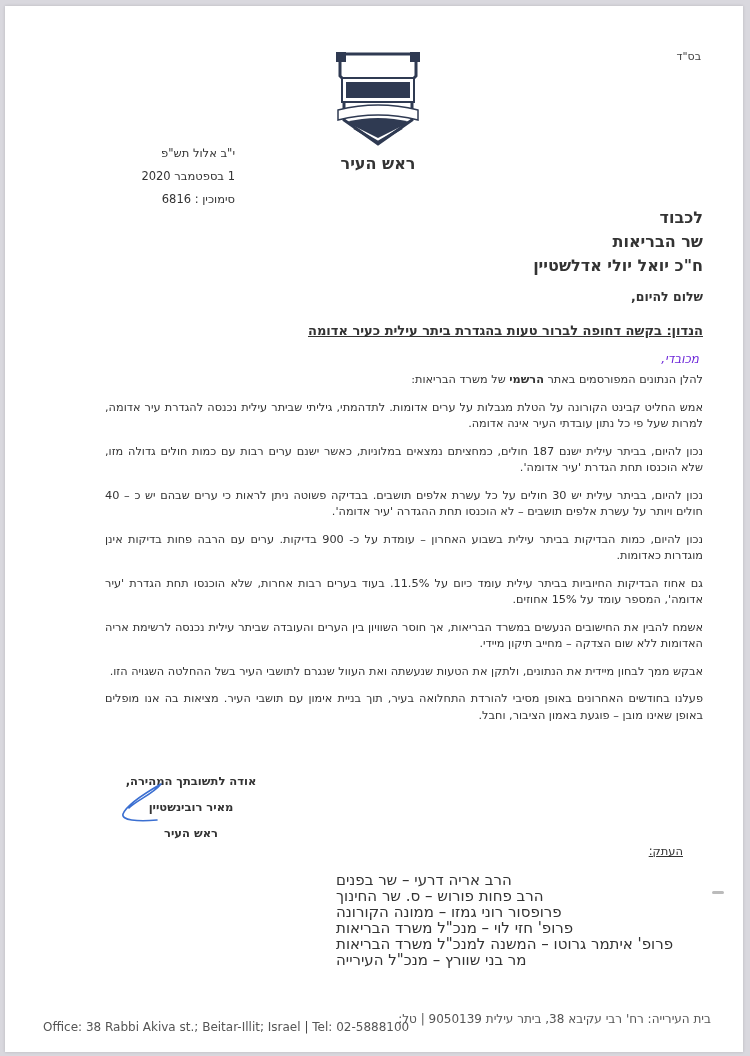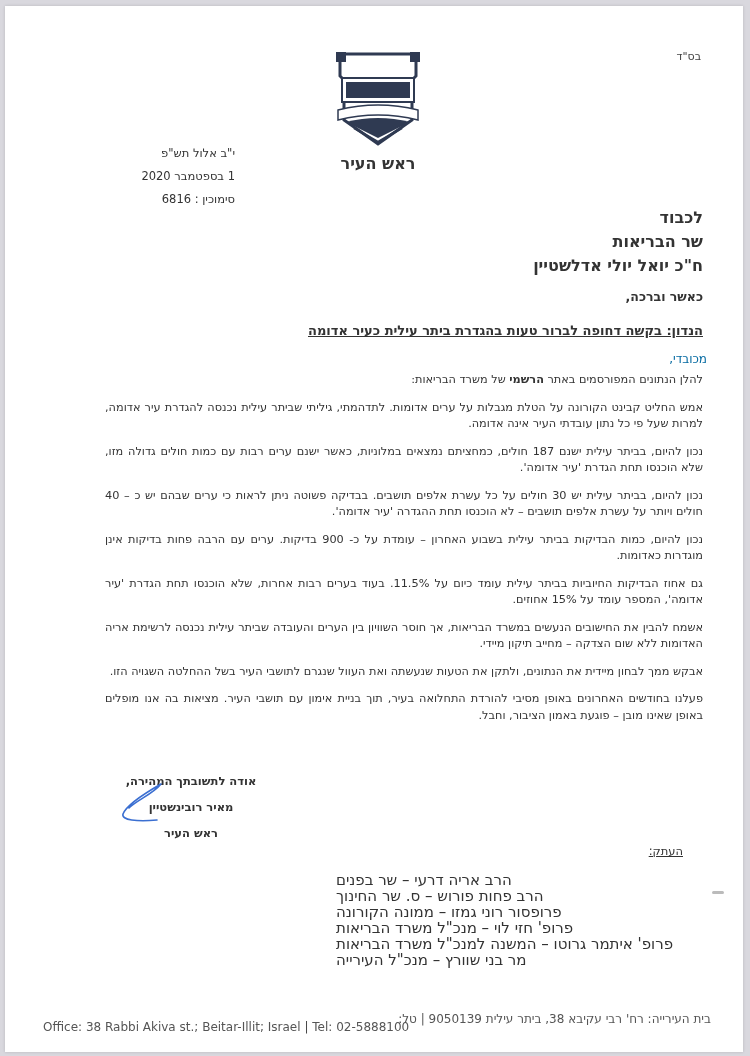--- a/index.html
+++ b/index.html
@@ -15,21 +15,21 @@
     box-shadow:0 0 3px rgba(0,0,0,0.15);
     color:#333;
   }
   .bsd { position:absolute; right:42px; top:44px; font-size:11px; color:#444; direction:rtl; }
   .logo { position:absolute; left:327px; top:42px; width:92px; height:100px; }
   .logo-caption { position:absolute; left:325px; top:148px; width:96px; text-align:center; font-size:16px; font-weight:bold; color:#333; direction:rtl; }
   .dates { position:absolute; left:110px; top:136px; direction:rtl; text-align:right; width:120px; font-size:11.5px; line-height:23px; color:#333; }
   .addressee { position:absolute; right:40px; top:200px; direction:rtl; text-align:right; font-size:16px; font-weight:bold; line-height:24px; color:#333; }
   .greeting { position:absolute; right:40px; top:283px; direction:rtl; font-size:12.5px; font-weight:bold; color:#333; }
   .subject { position:absolute; right:40px; top:317px; direction:rtl; font-size:13px; font-weight:bold; text-decoration:underline; color:#333; }
-  .salutation { position:absolute; right:36px; top:346px; direction:rtl; font-size:12px; color:#0369a1; }
+  .salutation { position:absolute; right:44px; top:346px; direction:rtl; font-size:12px; color:#6d28d9;font-style:italic; }
   .body { position:absolute; left:100px; right:40px; top:366px; direction:rtl; text-align:justify; font-size:11.3px; line-height:16.5px; color:#333; }
   .body p { margin:0 0 11px 0; }
   .body b { font-weight:bold; }
   .closing { position:absolute; left:116px; top:762px; direction:rtl; text-align:center; width:140px; font-size:11.5px; font-weight:bold; line-height:26px; color:#333; }
   .signature { position:absolute; left:112px; top:772px; width:80px; height:50px; }
   .cc-title { position:absolute; right:60px; top:838px; direction:rtl; font-size:11.5px; text-decoration:underline; color:#333; }
   .cc-list { position:absolute; right:70px; top:866px; direction:rtl; text-align:left; font-size:15px; line-height:16px; color:#333; }
   .dash-mark { position:absolute; left:707px; top:885px; width:12px; height:3px; background:#bbb; border-radius:2px; }
   .footer { position:absolute; left:38px; top:998px; width:668px; font-size:12px; color:#555; white-space:nowrap; }
   .footer .en { position:absolute; left:0; top:16px; }
@@ -61,21 +61,21 @@
     <div>1 בספטמבר 2020</div>
     <div>סימוכין : 6816</div>
   </div>
 
   <div class="addressee">
     <div>לכבוד</div>
     <div>שר הבריאות</div>
     <div>ח"כ יואל יולי אדלשטיין</div>
   </div>
 
-  <div class="greeting">כאשר וברכה,</div>
+  <div class="greeting">שלום להיום,</div>
 
   <div class="subject">הנדון: בקשה דחופה לברור טעות בהגדרת ביתר עילית כעיר אדומה</div>
 
   <div class="salutation">מכובדי,</div>
 
   <div class="body">
     <p><span>להלן הנתונים המפורסמים באתר </span><b>הרשמי</b><span> של משרד הבריאות:</span></p>
     <p>אמש החליט קבינט הקורונה על הטלת מגבלות על ערים אדומות. לתדהמתי, גיליתי שביתר עילית נכנסה להגדרת עיר אדומה, למרות שעל פי כל נתון עובדתי העיר אינה אדומה.</p>
     <p>נכון להיום, בביתר עילית ישנם 187 חולים, כמחציתם נמצאים במלוניות, כאשר ישנם ערים רבות עם כמות חולים גדולה מזו, שלא הוכנסו תחת הגדרת 'עיר אדומה'.</p>
     <p>נכון להיום, בביתר עילית יש 30 חולים על כל עשרת אלפים תושבים. בבדיקה פשוטה ניתן לראות כי ערים שבהם יש כ – 40 חולים ויותר על עשרת אלפים תושבים – לא הוכנסו תחת ההגדרה 'עיר אדומה'.</p>

